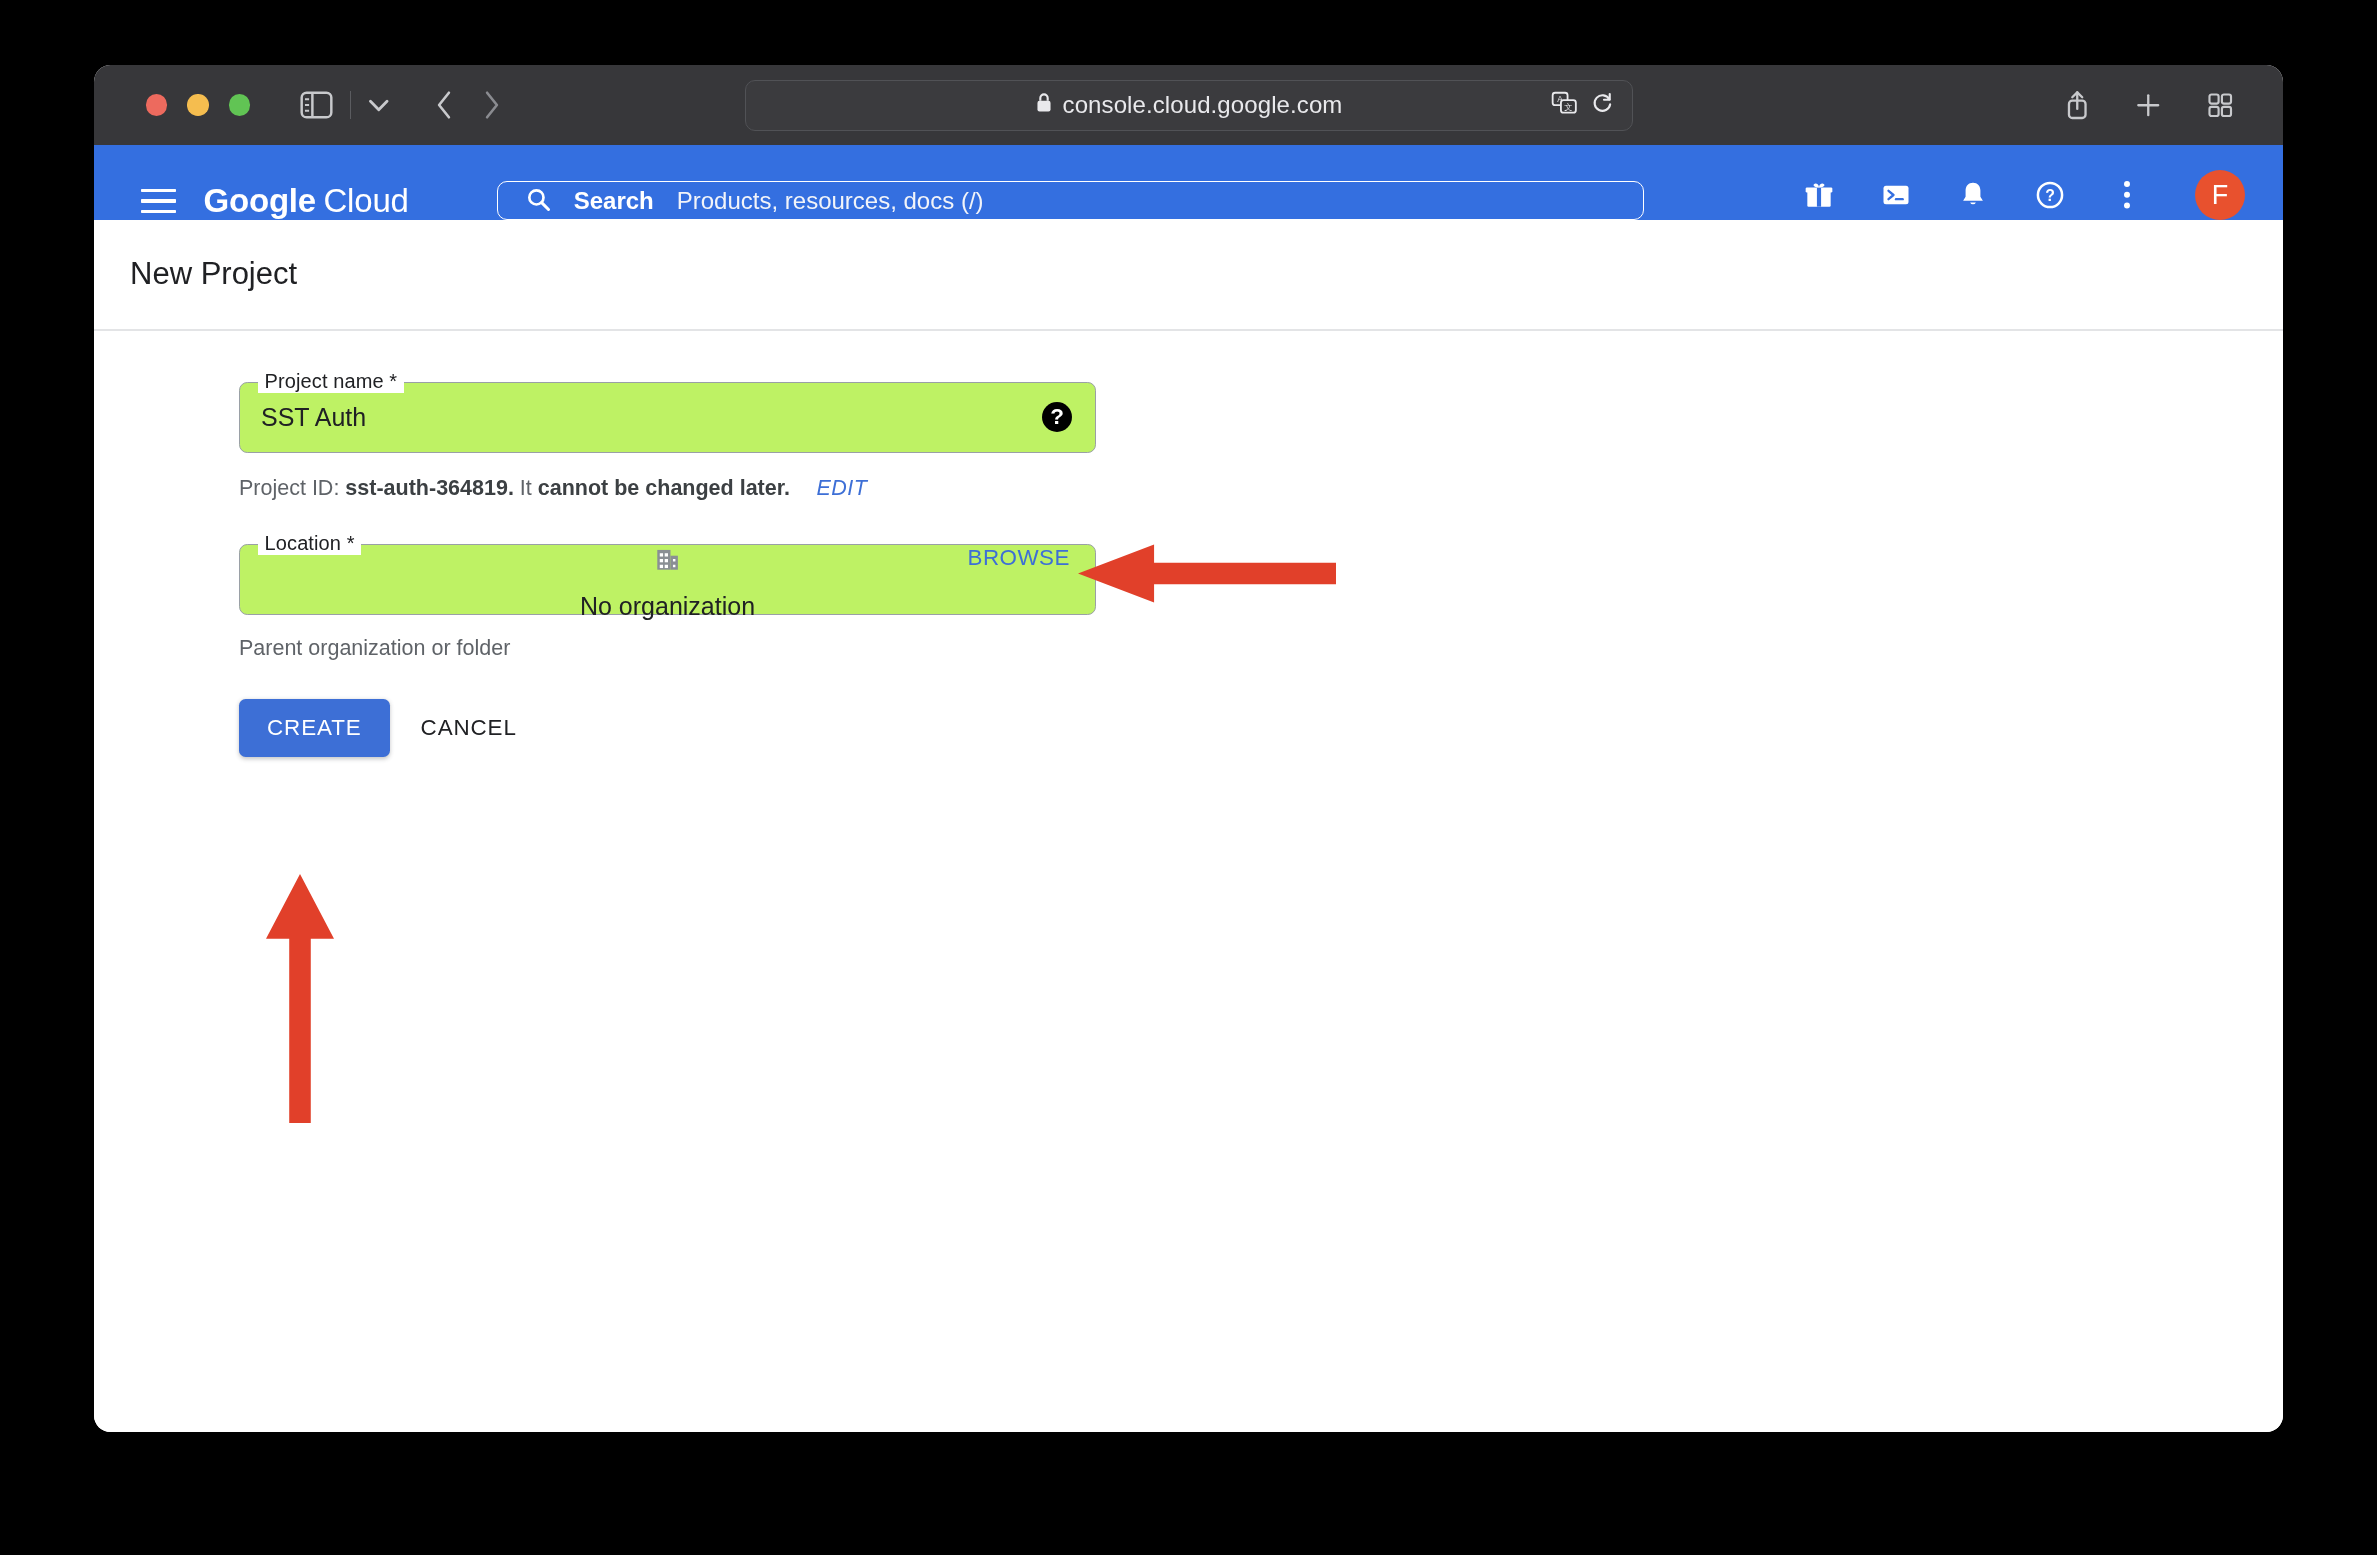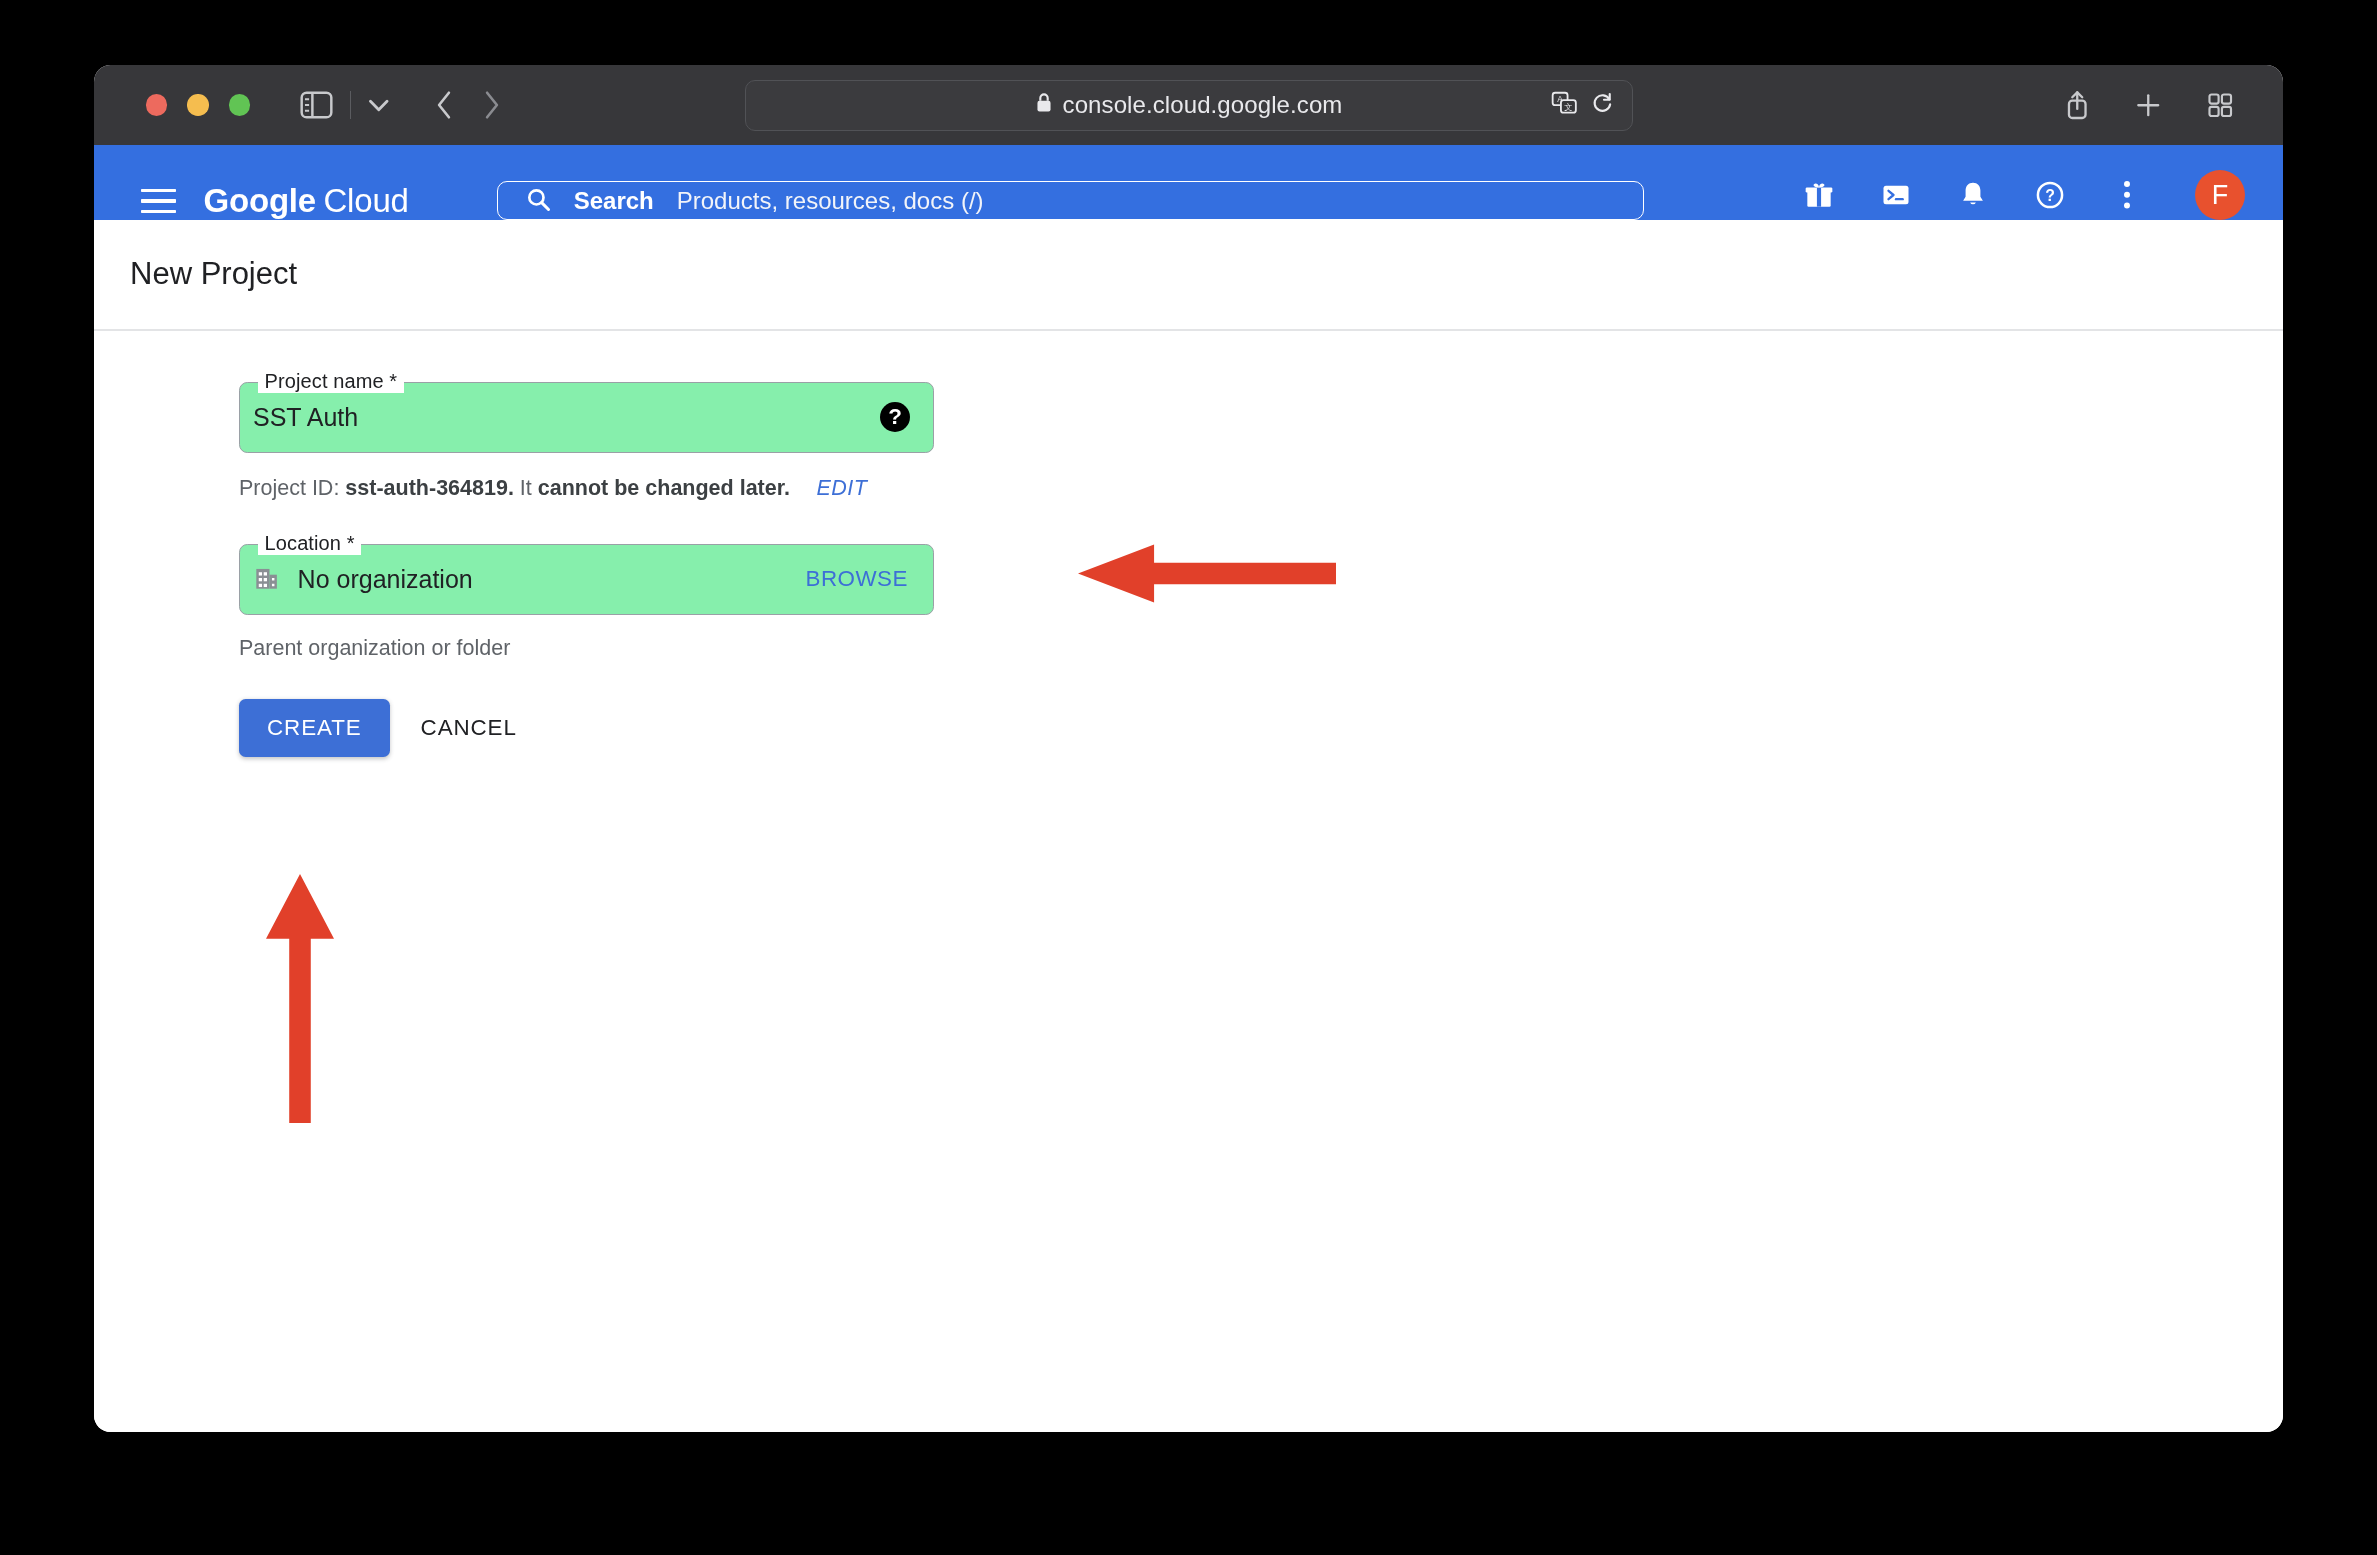--- a/index.html
+++ b/index.html
@@ -227,28 +227,28 @@
     height: 1.7px;
     background: #e3e4e6;
     width: 100%;
   }
 
   .form-area { padding: 51px 0 0 145px; }
 
   
   .field {
     position: relative;
-    width: 695px;
+    width: 857px;
     height: 71px;
     border: 1.7px solid #9aa0a6;
     border-radius: 8.3px;
     display: flex;
     align-items: center;
-    padding: 0 13px;
-    background: #86efac;
+    padding: 0 21px;
+    background: #bef264;
   }
   .field-legend {
     position: absolute;
     top: -12.4px;
     left: 18px;
     background: #ffffff;
     padding: 0 6.6px;
     font-size: 20px;
     color: #202124;
     font-weight: 500;
@@ -289,21 +289,21 @@
   }
   .hint-row .strong { font-weight: 700; color: #3c4043; }
   .link-btn {
     color: #3d6fd6;
     font-size: 21.5px;
     font-weight: 500;
     letter-spacing: 0.5px;
     font-style: italic;
   }
 
-  .field.location { margin-top: 43px; gap: 16.6px; }
+  .field.location { margin-top: 43px; gap: 16.6px; flex-direction: column; }
   .browse-link {
     position: absolute;
     right: 25px;
     color: #3d6fd6;
     font-size: 22.4px;
     font-weight: 500;
     letter-spacing: 0.5px;
   }
 
   .sub-hint {

